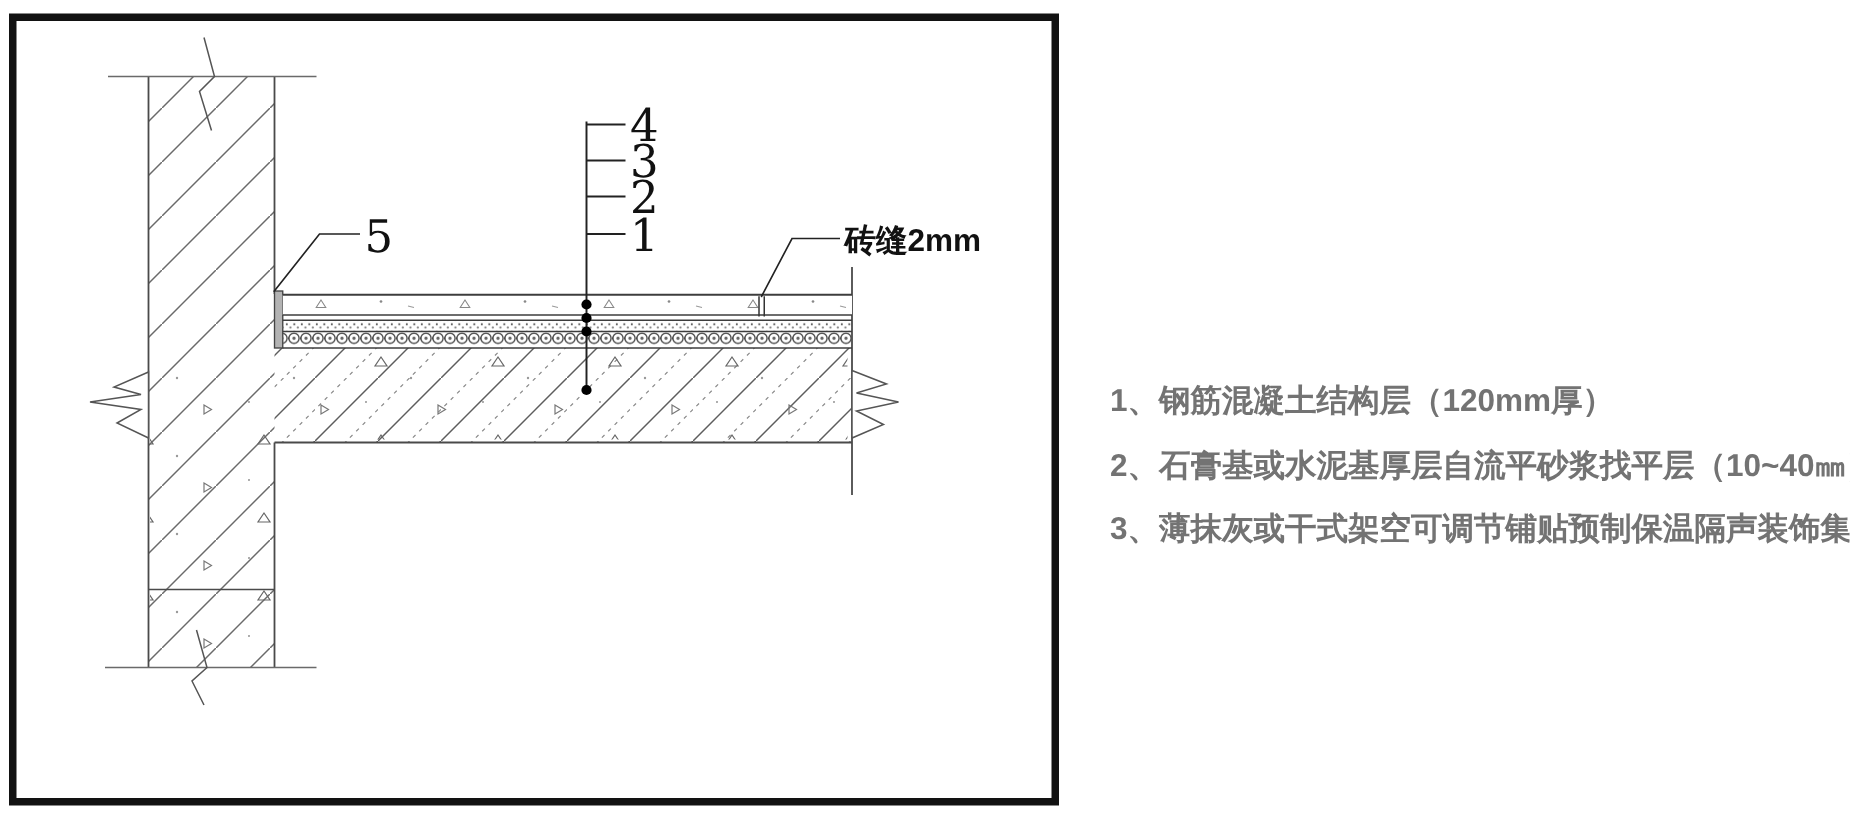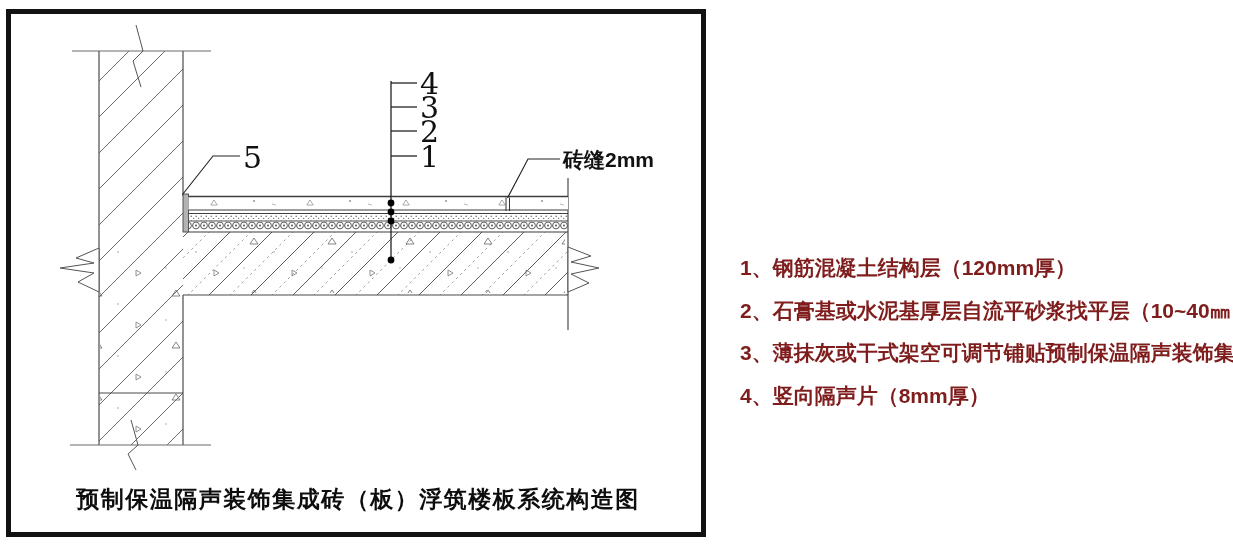--- a/index.html
+++ b/index.html
@@ -6,21 +6,21 @@
   body{width:1233px;height:546px;position:relative;overflow:hidden;
        font-family:"Liberation Sans",sans-serif;}
   #stage{position:absolute;left:0;top:0;width:1233px;height:546px;}
   svg{position:absolute;left:0;top:0;}
   .frame{position:absolute;left:6px;top:9px;width:700px;height:528px;
          border:5px solid #121212;box-sizing:border-box;background:transparent;}
   .caption{position:absolute;left:11px;top:484px;width:694px;
            text-align:center;font-size:23px;font-weight:700;color:#0d0d0d;
            letter-spacing:1.5px;white-space:nowrap;}
   .legend{position:absolute;left:721px;top:247px;width:510px;
-          font-size:21px;font-weight:700;color:#7f1d1d;line-height:42.5px;}
+          font-size:21px;font-weight:700;color:#737373;line-height:42.5px;}
   .legend .line{white-space:nowrap;}
   .legend .indent{padding-left:19px;}
   text{fill:#111;}
   .digit{font-family:"DejaVu Serif","Liberation Serif",serif;font-size:30px;}
   .cjk-label{font-family:"Liberation Sans",sans-serif;font-size:21px;font-weight:700;}
 </style>
 </head>
 <body>
 
 <div id="stage">
@@ -144,22 +144,20 @@
     </g>
 
     <g>
       <polyline points="560,159 528,159 507.5,198" fill="none" stroke="#222" stroke-width="1.1"></polyline>
       <text class="cjk-label" x="563" y="167">砖缝2mm</text>
     </g>
   </svg>
 
   <div class="frame"></div>
 
-  <div class="caption">预制保温隔声装饰集成砖（板）浮筑楼板系统构造图</div>
 
   <div class="legend">
     <div class="line indent">1、钢筋混凝土结构层（120mm厚）</div>
     <div class="line indent">2、石膏基或水泥基厚层自流平砂浆找平层（10~40㎜）</div>
     <div class="line indent">3、薄抹灰或干式架空可调节铺贴预制保温隔声装饰集成</div>
-    <div class="line indent">4、竖向隔声片（8mm厚）</div>
   </div>
 
 </div>
 
 </body></html>

